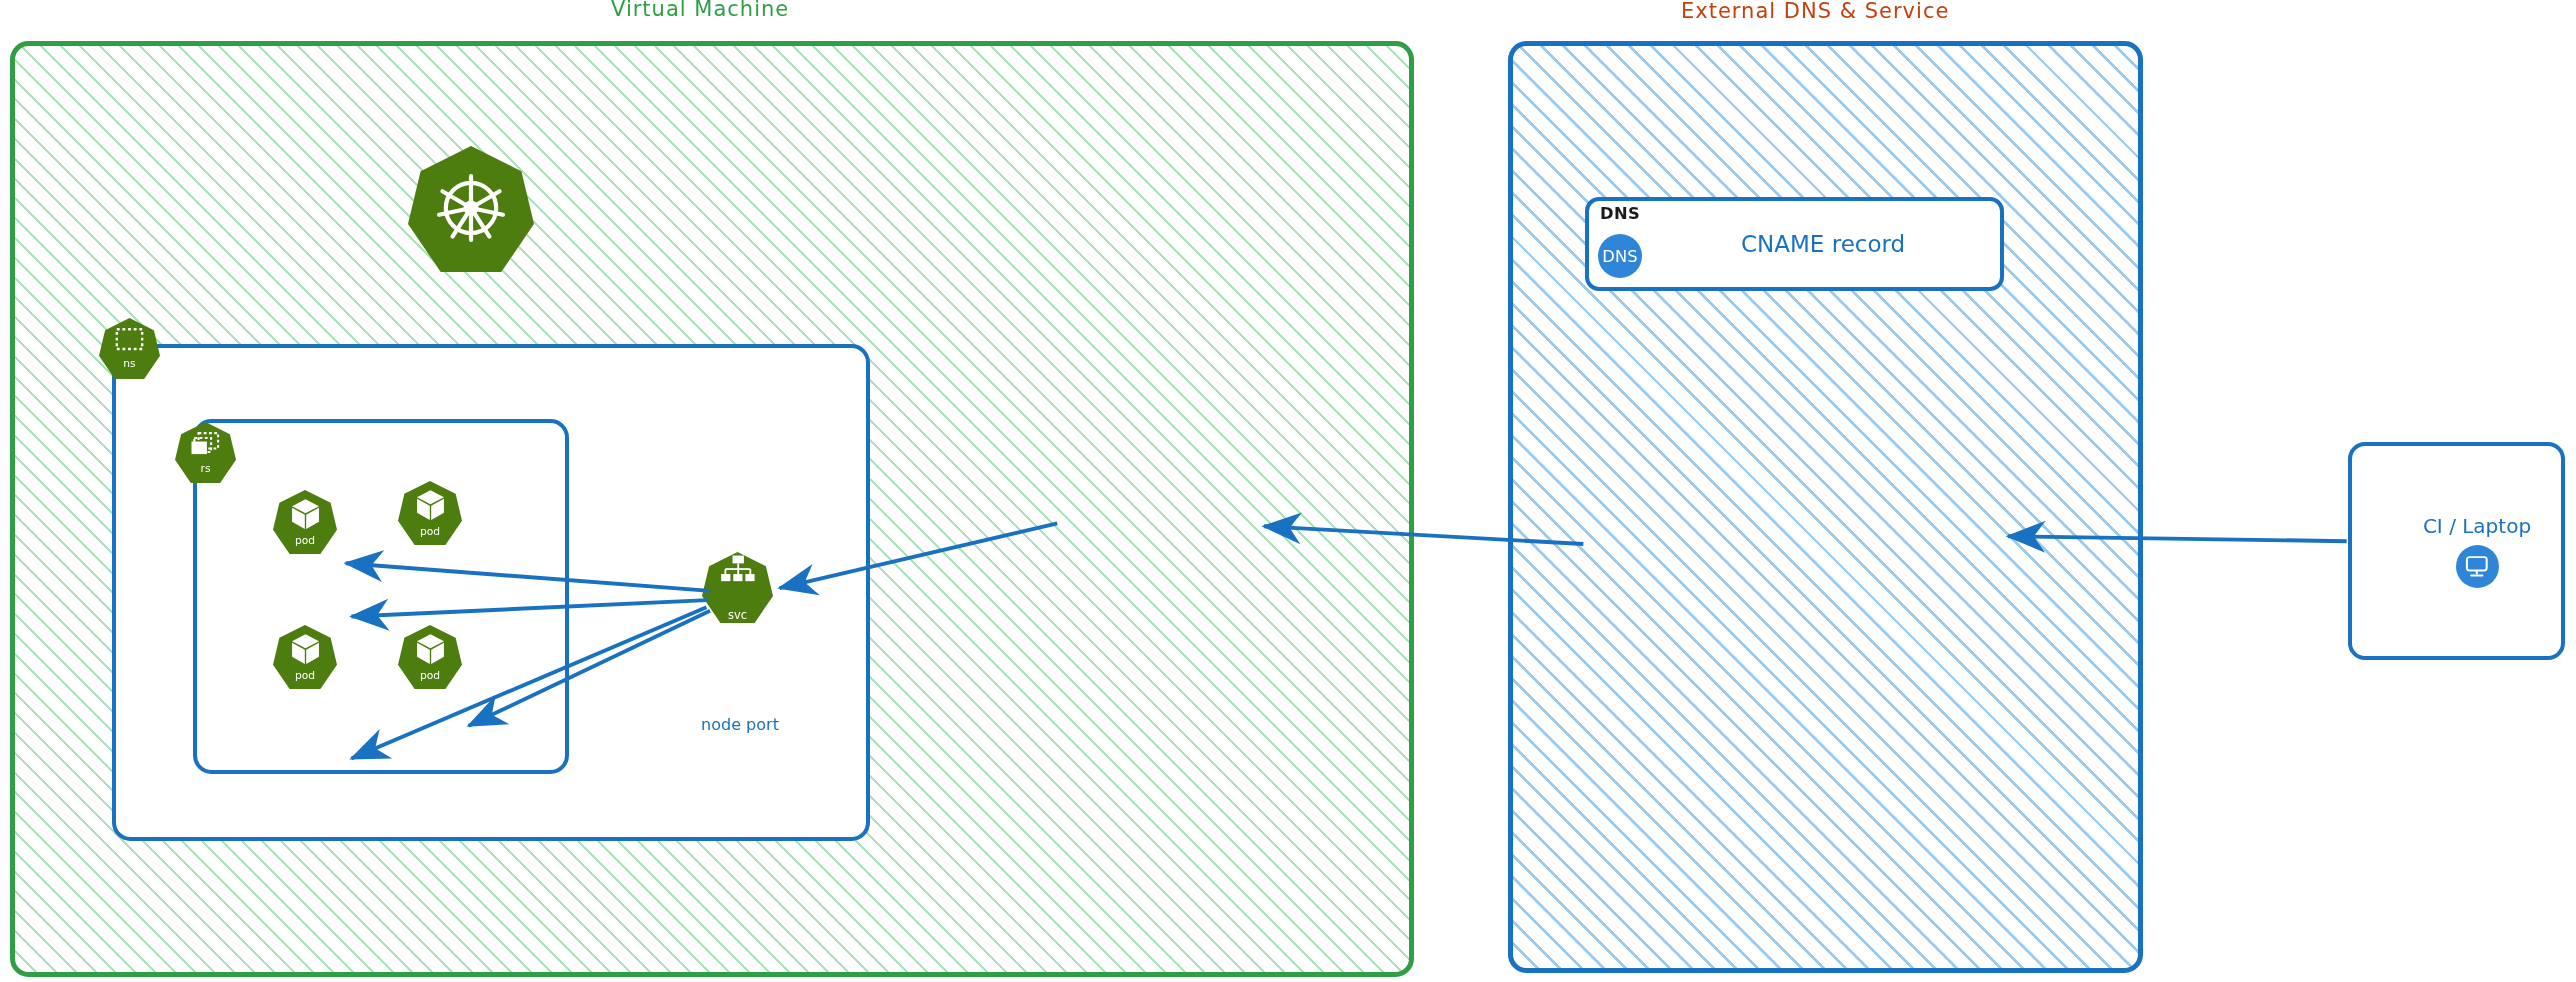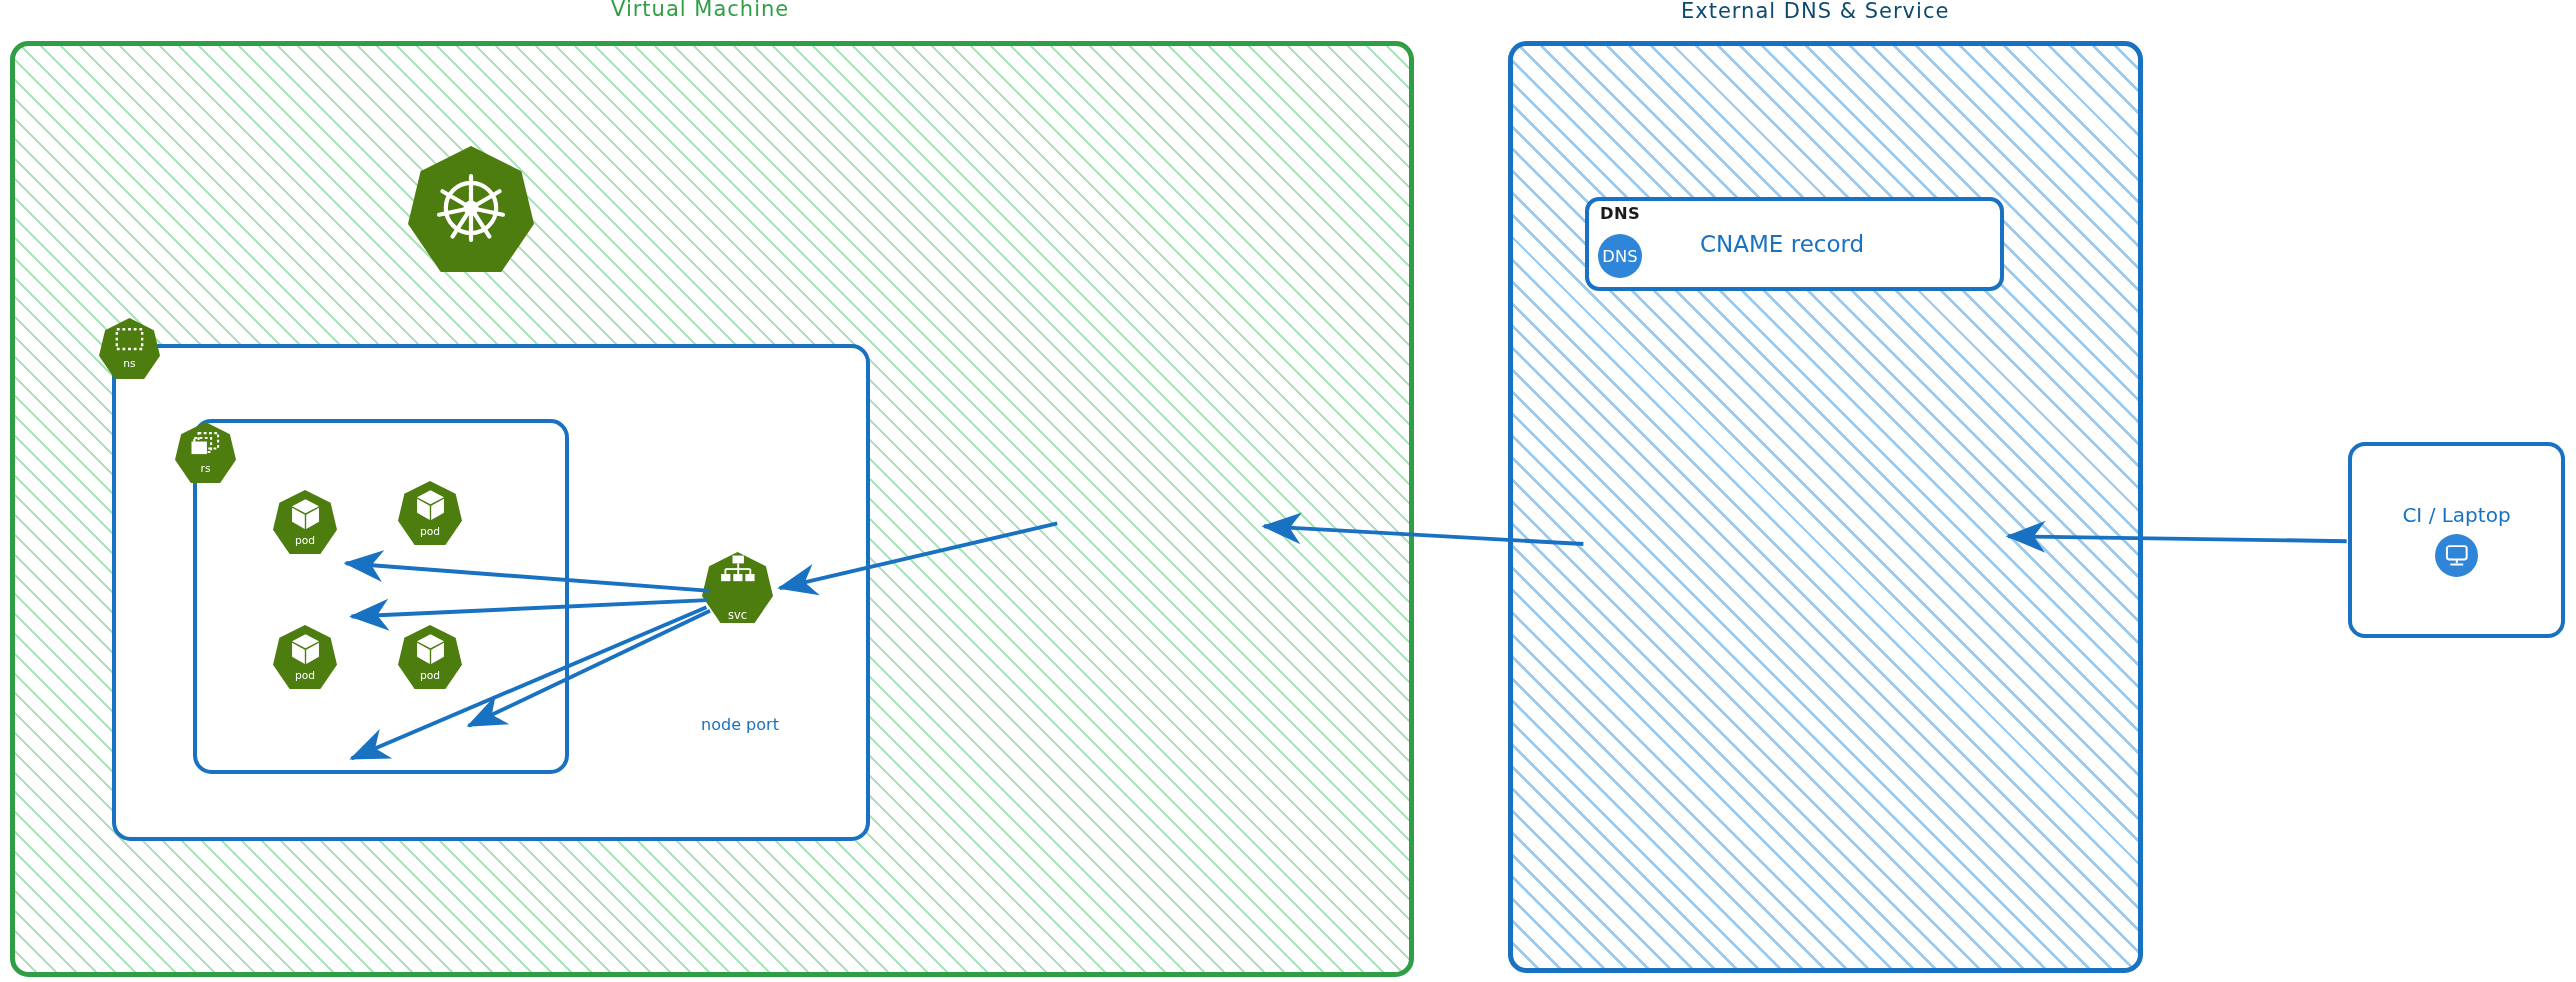--- a/index.html
+++ b/index.html
@@ -27,21 +27,21 @@
         rgba(77,160,226,0.55) 0px, rgba(77,160,226,0.55) 2.8px,
         rgba(77,160,226,0.00) 2.8px, rgba(77,160,226,0.00) 15.6px);
   }
 
   .zone-title{
     position:absolute;white-space:nowrap;
     font-family:"DejaVu Sans", sans-serif;
     font-size:21px;letter-spacing:1px;
   }
   .zone-title.vm{left:611px;top:-2.8px;color:#2f9e44;}
-  .zone-title.ext{left:1681px;top:-1.4px;color:#0c4a6e;}
+  .zone-title.ext{left:1681px;top:-1.4px;color:#c2410c;}
 
   
   .nsbox{
     position:absolute;left:112px;top:344px;width:758px;height:497px;
     border:4.3px solid #1971c2;border-radius:18.5px;background:#fff;box-sizing:border-box;
   }
   .rsbox{
     position:absolute;left:193px;top:419px;width:376px;height:355px;
     border:4.3px solid #1971c2;border-radius:18.5px;background:#fff;box-sizing:border-box;
   }
@@ -73,21 +73,21 @@
   .hept.svc .tag{font-size:11.4px;margin-top:20px;}
 
   .nodeport-label{
     position:absolute;left:676px;top:667px;width:128px;text-align:center;
     color:#1971c2;font-size:16px;font-family:"DejaVu Sans", sans-serif;margin-top:48px;
   }
 
   
   .box{
     position:absolute;box-sizing:border-box;background:#ffffff;
-    display:flex;align-items:center;justify-content:center;border-radius:14px;
+    display:flex;align-items:center;justify-content:center;border-radius:14px;padding-left:41px;
   }
   .box .caption{
     font-family:"DejaVu Sans", sans-serif;white-space:nowrap;
   }
   .box.proxy{
     left:1057px;top:489px;width:201px;height:75px;
     border:4.3px solid #2f9e44;
   }
   .box.proxy .caption{color:#2f9e44;font-size:21px;}
 
@@ -107,21 +107,21 @@
     font-size:16.3px;font-family:"DejaVu Sans", sans-serif;letter-spacing:0.2px;
   }
 
   .box.worker{
     left:1585px;top:490px;width:419px;height:97px;
     border:4.3px solid #1971c2;
   }
   .box.worker .caption{color:#1971c2;font-size:22px;}
 
   .box.ci{
-    left:2348px;top:442px;width:217px;height:196px;
+    left:2348px;top:442px;width:217px;height:218px;
     border:4.3px solid #1971c2;border-radius:17px;
     flex-direction:column;
   }
   .box.ci .caption{color:#1971c2;font-size:20px;}
   .ci-circle{
     width:43px;height:43px;border-radius:50%;background:#2f86d8;
     display:flex;align-items:center;justify-content:center;margin-top:7px;
   }
 
   

